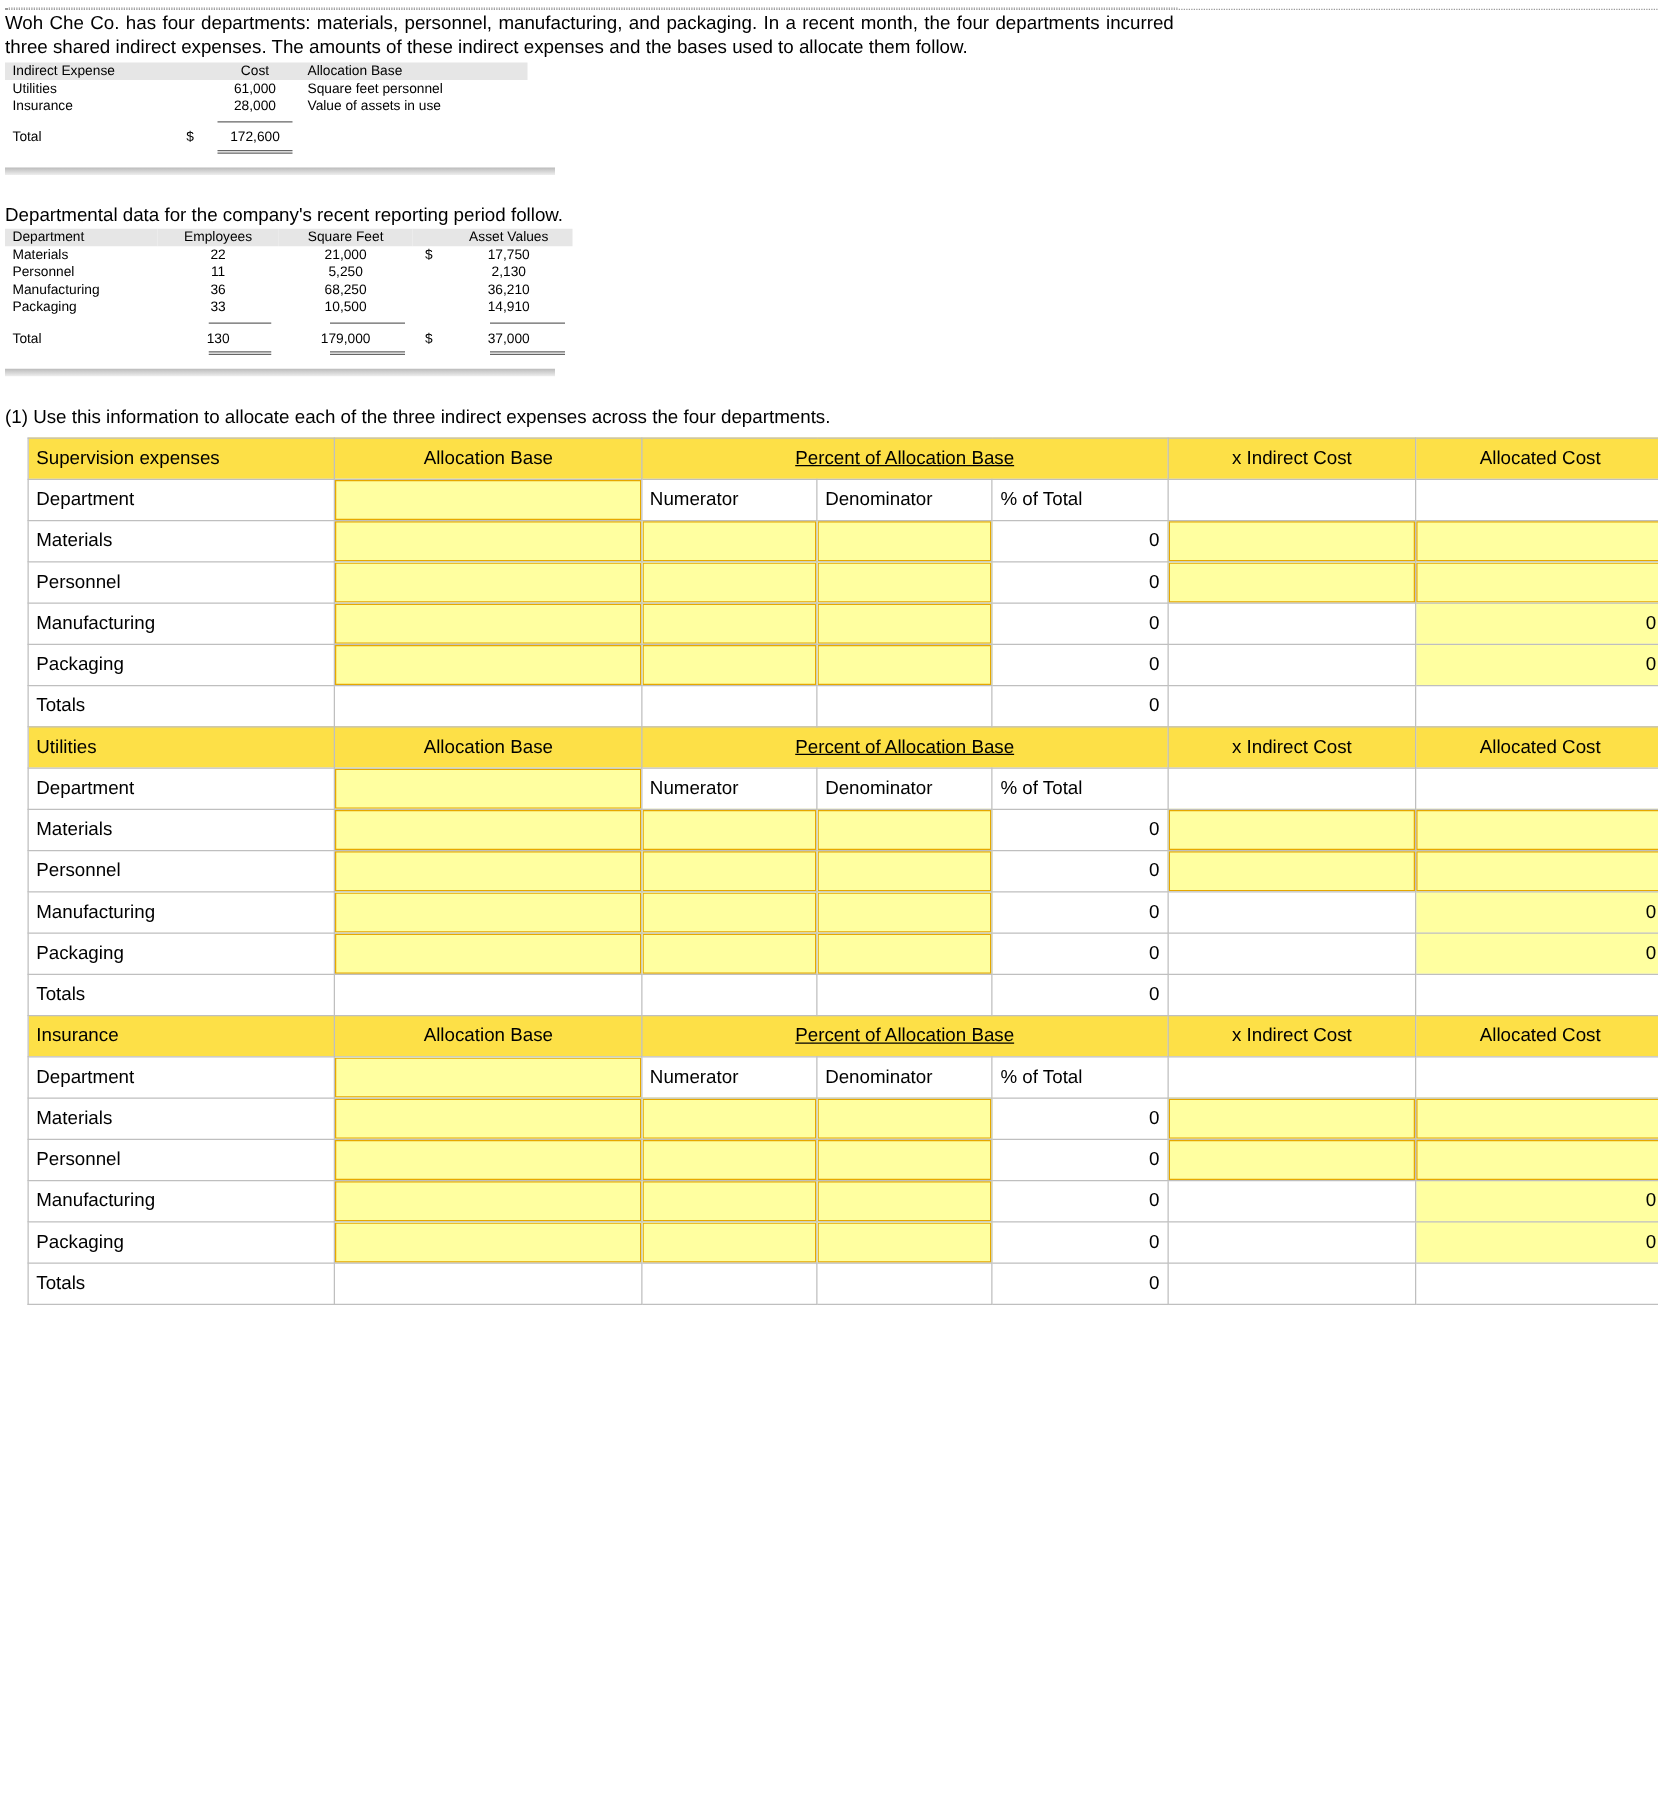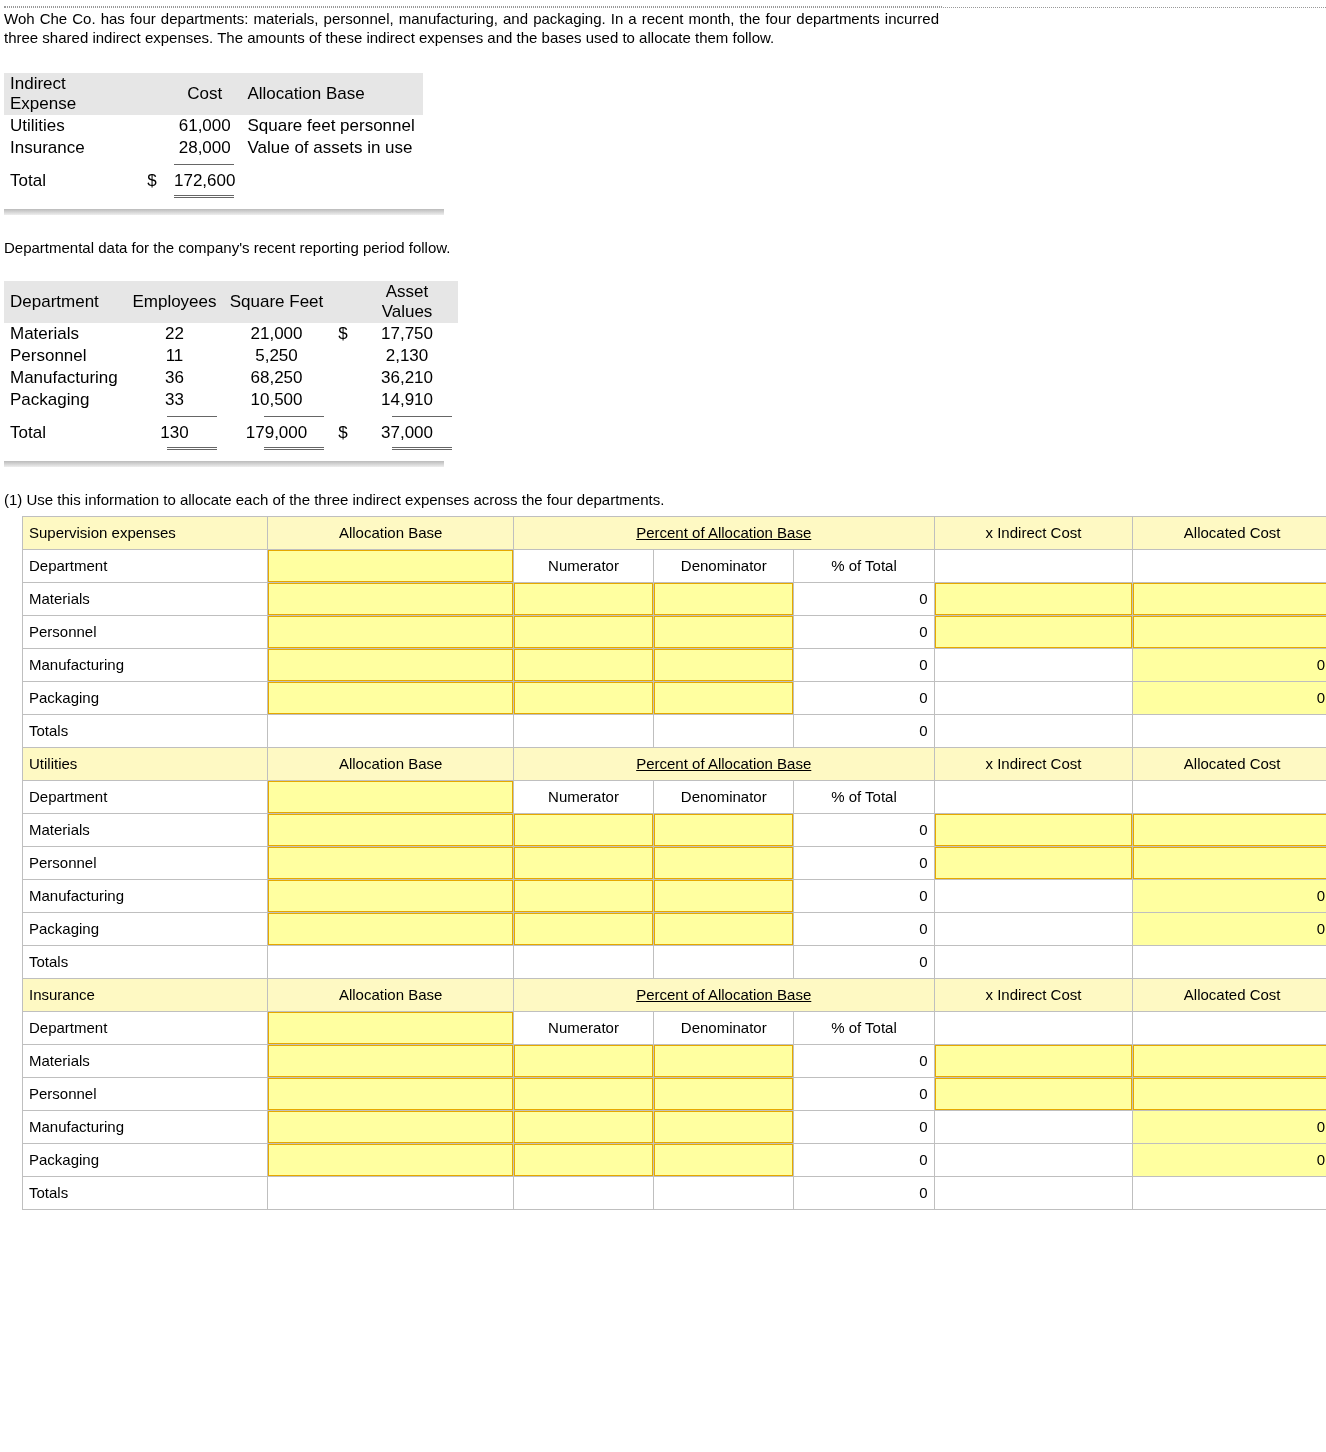--- a/index.html
+++ b/index.html
@@ -1,32 +1,32 @@
 <!DOCTYPE html>
 <html><head>
 <meta charset="utf-8">
 <style>
 body{font-family:Arial,Helvetica,sans-serif;font-size:15px;color:#000;margin:0;padding:4px;background:#fff;width:1326px}
 .intro{width:935px;text-align:justify;line-height:1.25}
 .dot-row,.dot-row2{border-top:1px dotted #999;height:0;margin:2px 0}
 .dot-row{width:938px}
 .dot-row2{width:1326px;margin-top:-2px}
-.small-tbl{border-collapse:collapse;margin-top:25px;font-size:17px}
+.small-tbl{border-collapse:collapse;margin-top:2px;font-size:11px}
 .small-tbl td,.small-tbl th{padding:1px 6px;text-align:left;font-weight:normal}
 .small-tbl th{background:#e6e6e6}
 .small-tbl .r{text-align:center}
 .rule{border-top:1px solid #666;height:0;margin:4px 0;width:60px}
 .drule{border-top:3px double #666;height:0;margin:2px 0;width:60px}
 .gradbar{height:6px;width:440px;background:linear-gradient(#bbb,#eee);margin-top:8px}
 .q{margin-top:24px}
 .alloc{border-collapse:collapse;width:1310px;margin:8px 0 0 18px;table-layout:fixed}
 .alloc td,.alloc th{border:1px solid #bfbfbf;padding:4px 6px;font-size:15px;font-weight:normal;height:24px;vertical-align:middle}
-.hdr{background:#fef9c3;font-weight:bold}
+.hdr{background:#fde047;font-weight:bold}
 .hdr-c{text-align:center}
-.subh{text-align:center}
+.subh{text-align:left}
 .dept{padding-left:6px}
 .ind{padding-left:20px}
 .yel{background:#ffffa0}
 .yel-o{background:#ffffa0;box-shadow:inset 0 0 0 1px #e6a800}
 .r{text-align:right}
 .u{text-decoration:underline}
 </style>
 </head>
 <body>
 

